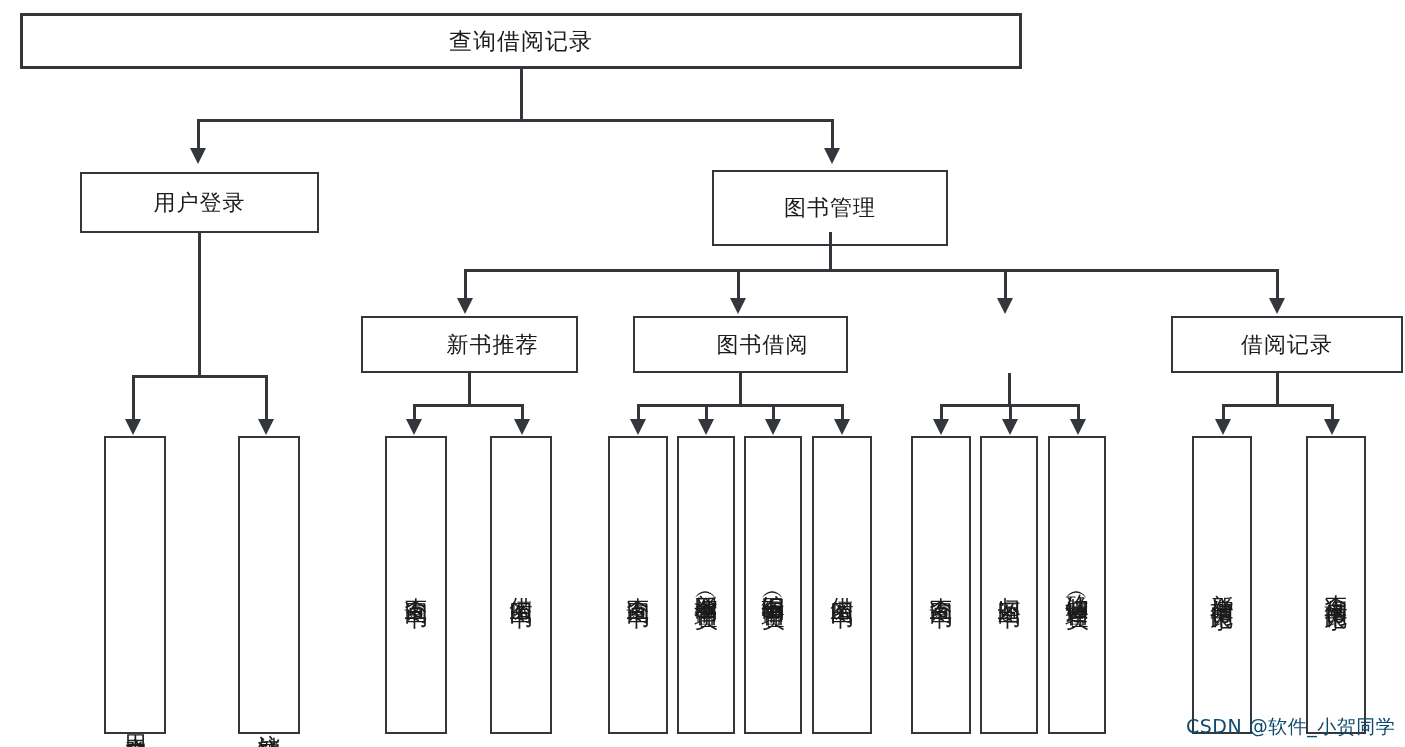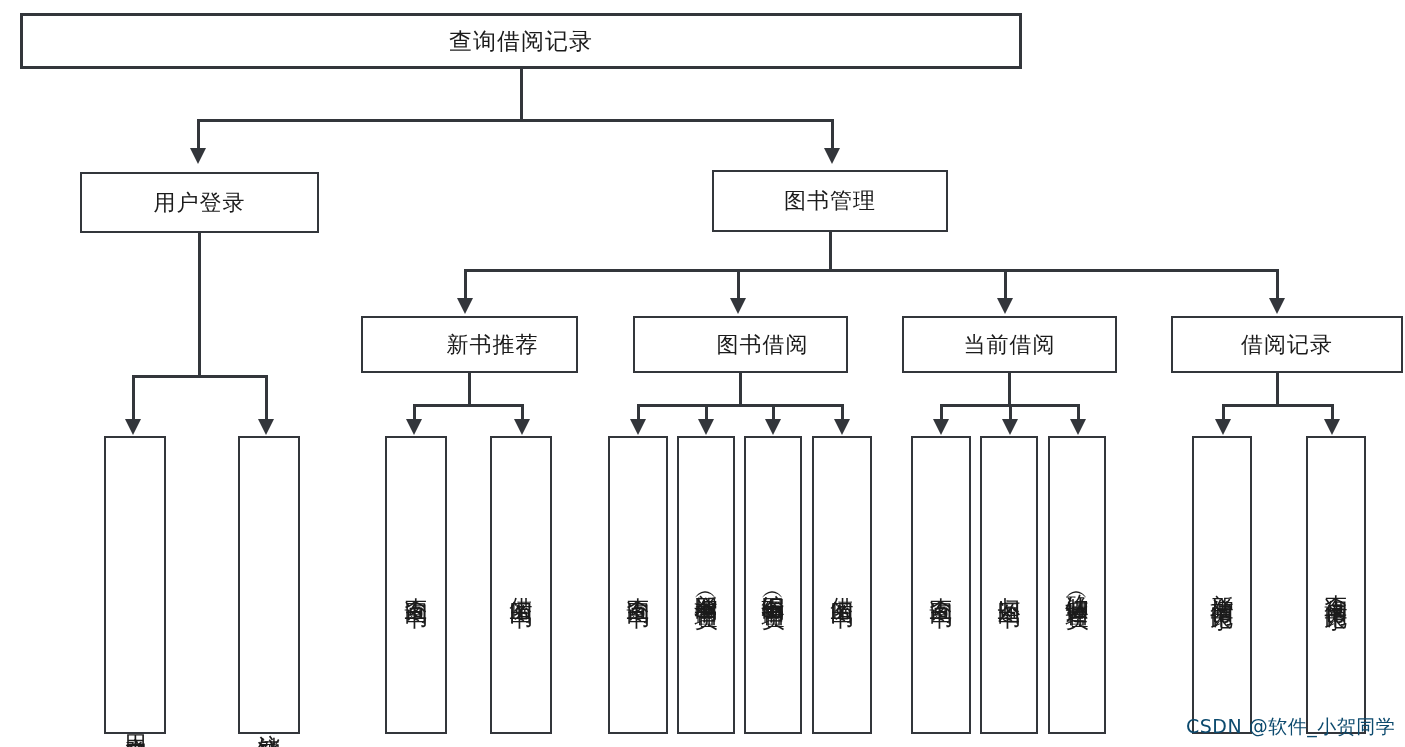--- a/index.html
+++ b/index.html
@@ -93,21 +93,21 @@
   <div class="seg vline" style="left:197px;top:119px;height:30px;"></div>
   <div class="arrow" style="left:190px;top:148px;"></div>
 
   <div class="seg vline" style="left:831px;top:119px;height:30px;"></div>
   <div class="arrow" style="left:824px;top:148px;"></div>
 
   <div class="node h-node" style="left:80px;top:172px;width:239px;height:61px;">
     <span class="node-label">用户登录</span>
   </div>
 
-  <div class="node h-node" style="left:712px;top:170px;width:236px;height:62px;">
+  <div class="node h-node" style="left:712px;top:170px;width:236px;height:76px;">
     <span class="node-label">图书管理</span>
   </div>
 
   <div class="seg vline" style="left:198px;top:233px;height:145px;"></div>
   <div class="seg hline" style="left:132px;top:375px;width:136px;"></div>
   <div class="seg vline" style="left:132px;top:375px;height:45px;"></div>
   <div class="arrow" style="left:125px;top:419px;"></div>
   <div class="seg vline" style="left:265px;top:375px;height:45px;"></div>
   <div class="arrow" style="left:258px;top:419px;"></div>
 
@@ -124,23 +124,20 @@
   <div class="arrow" style="left:997px;top:298px;"></div>
 
   <div class="seg vline" style="left:1276px;top:269px;height:30px;"></div>
   <div class="arrow" style="left:1269px;top:298px;"></div>
 
   <div class="node h-node" style="left:361px;top:316px;width:217px;height:57px;padding-left:46px;">
     <span class="node-label">新书推荐</span>
   </div>
   <div class="node h-node" style="left:633px;top:316px;width:215px;height:57px;padding-left:44px;">
     <span class="node-label">图书借阅</span>
-  </div>
-  <div class="node h-node" style="left:902px;top:316px;width:215px;height:57px;">
-    <span class="node-label">当前借阅</span>
   </div>
   <div class="node h-node" style="left:1171px;top:316px;width:232px;height:57px;">
     <span class="node-label">借阅记录</span>
   </div>
 
   <div class="seg vline" style="left:468px;top:373px;height:34px;"></div>
   <div class="seg hline" style="left:413px;top:404px;width:111px;"></div>
   <div class="seg vline" style="left:413px;top:404px;height:16px;"></div>
   <div class="arrow" style="left:406px;top:419px;"></div>
   <div class="seg vline" style="left:521px;top:404px;height:16px;"></div>

